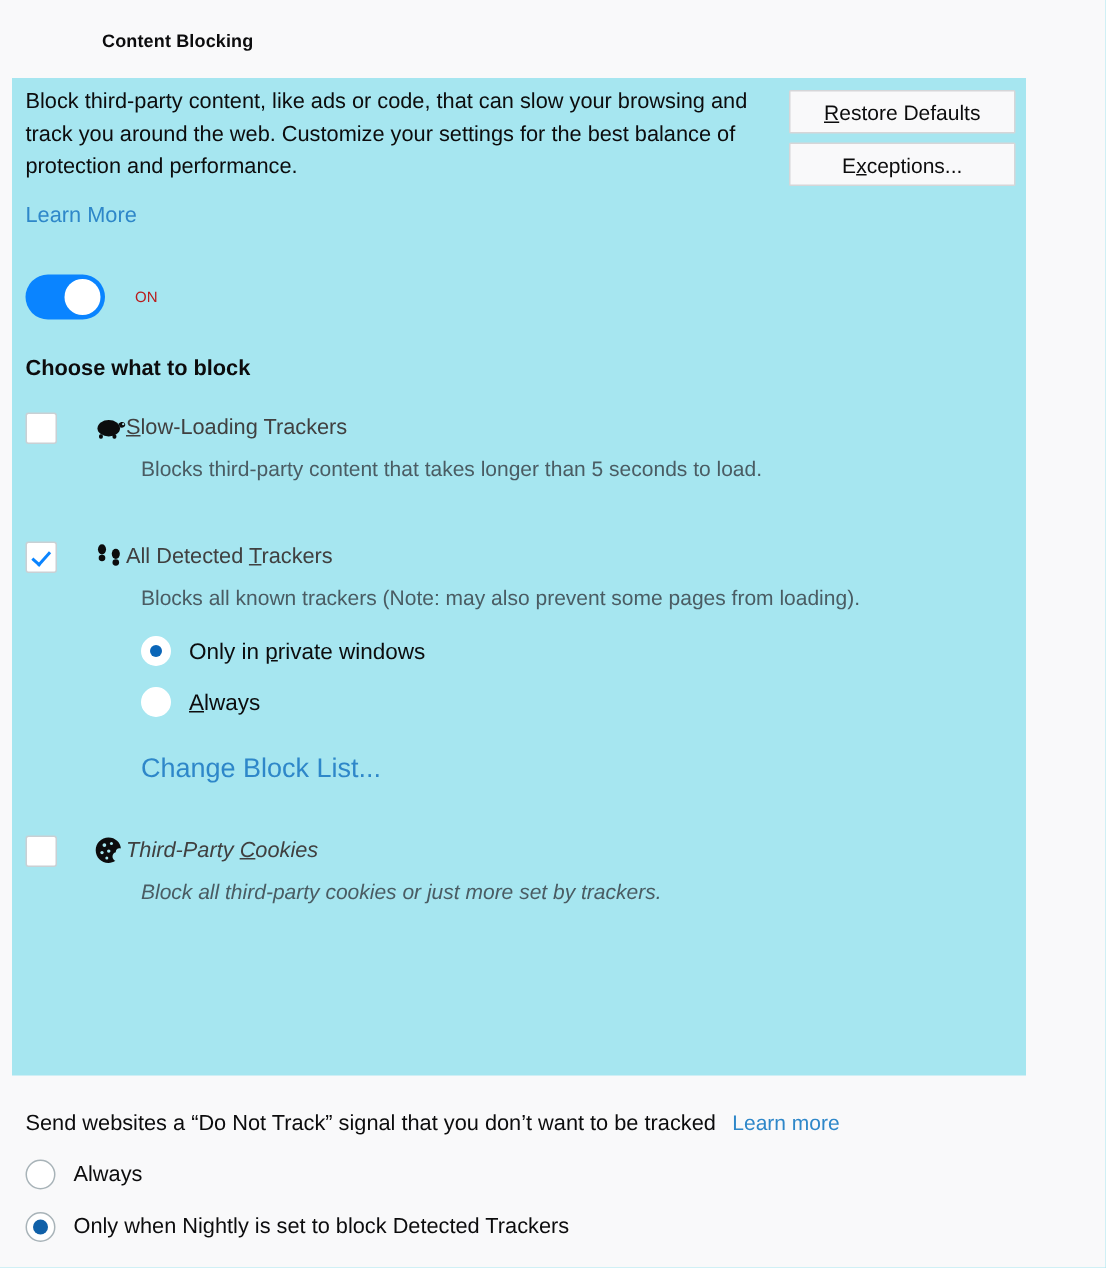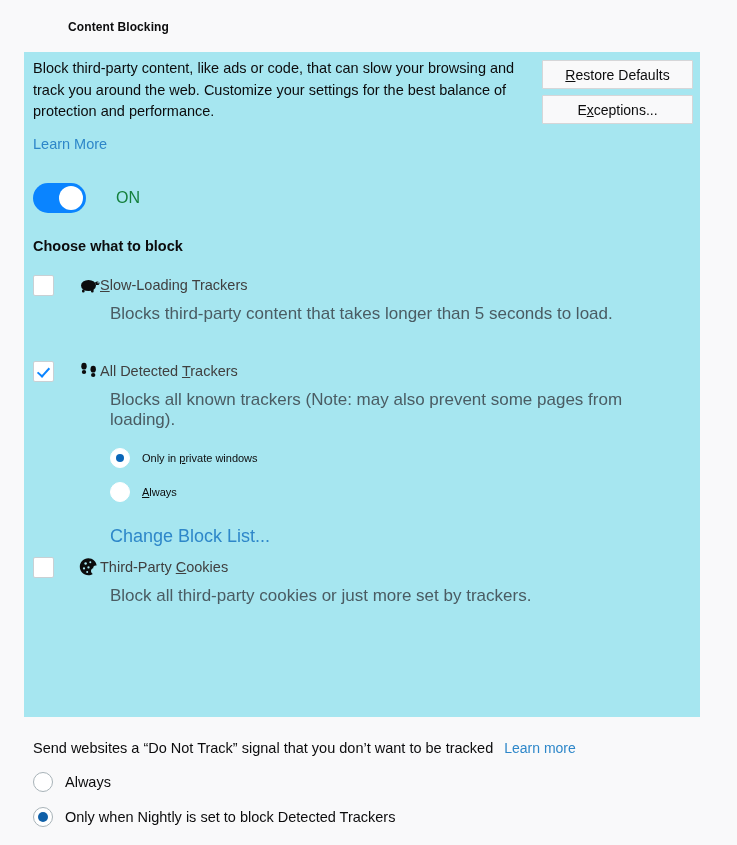--- a/index.html
+++ b/index.html
@@ -29,21 +29,21 @@
     font-size: 12px;
     font-weight: bold;
     color: #0c0c0d;
     letter-spacing: 0.1px;
     margin-left: 44px;
   }
 
   
   .panel {
     position: absolute;
-    left: 24px;
+    left: 8px;
     top: 52px;
     width: 676px;
     height: 665px;
     background: #a6e6f0;
     box-sizing: border-box;
   }
 
   
   .intro-row {
     position: absolute;
@@ -112,44 +112,44 @@
   .toggle .knob {
     position: absolute;
     top: 3px;
     left: 26px;
     width: 24px;
     height: 24px;
     border-radius: 50%;
     background: #ffffff;
   }
   .toggle-label {
-    margin-left: 30px;
-    font-size: 16px;
-    color: #15803d;
+    margin-left: 20px;
+    font-size: 10px;
+    color: #b91c1c;
   }
 
   
   .choose-label {
     position: absolute;
     left: 9px;
     top: 186px;
     font-size: 14.5px;
     color: #0c0c0d;
     font-weight: bold;
   }
 
   
   .option {
     position: absolute;
     left: 9px;
     width: 650px;
   }
   .opt-1 { top: 222px; }
   .opt-2 { top: 308px; }
-  .opt-3 { top: 504px; }
+  .opt-3 { top: 504px; font-style: italic; }
 
   .opt-head {
     display: flex;
     align-items: center;
   }
   .checkbox {
     width: 21px;
     height: 21px;
     background: #ffffff;
     border: 1px solid #c9d0d4;
@@ -180,21 +180,21 @@
     justify-content: center;
   }
   .opt-title {
     margin-left: 0;
     font-size: 14.5px;
     color: #404040;
   }
   .opt-desc {
     margin-left: 77px;
     margin-top: 8px;
-    font-size: 17px;
+    font-size: 14px;
     color: #4a5c63;
   }
 
   
   .sub-radios {
     margin-left: 77px;
     margin-top: 14px;
   }
   .radio-row {
     display: flex;
@@ -218,21 +218,21 @@
     position: absolute;
     left: 5px;
     top: 5px;
     width: 8px;
     height: 8px;
     border-radius: 50%;
     background: #0a66b8;
   }
   .radio-row .rlabel {
     margin-left: 12px;
-    font-size: 11px;
+    font-size: 15px;
     color: #0c0c0d;
   }
 
   
   .disabled .radio {
     background: #cdeef4;
     border-color: #cdeef4;
   }
   .disabled .radio.sel::after { background: #6ec4dd; }
   .disabled .rlabel { color: #6a8a93; }

